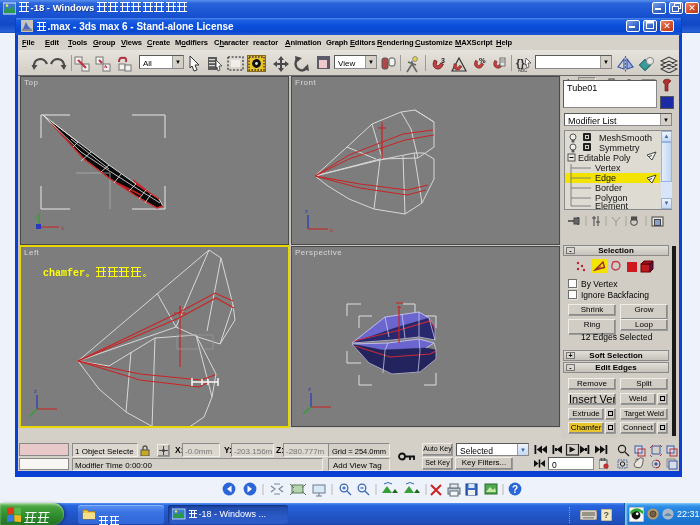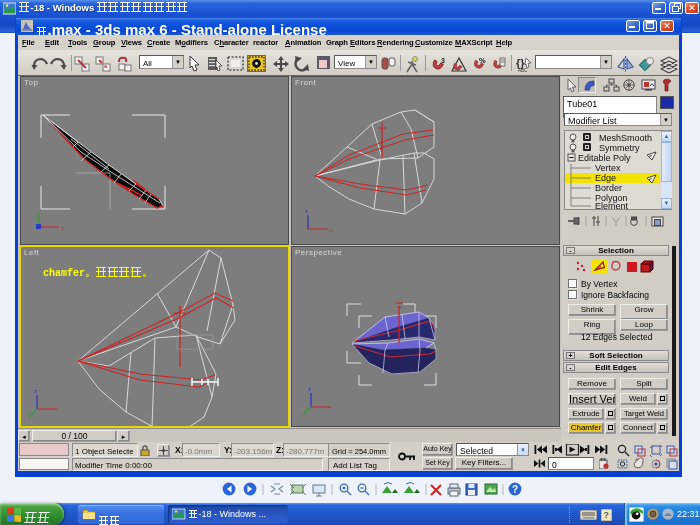--- a/index.html
+++ b/index.html
@@ -51,21 +51,21 @@
 </div>
 
 <div class="a" style="left:15px;top:18px;width:667px;height:459px;background:#0a3fd4"></div>
 
 <div class="a tbar" style="left:16px;top:18px;width:665px;height:17px;background:linear-gradient(180deg,#4d86e8 0%,#1c5ee0 14%,#0b4fdc 45%,#0848d0 80%,#2058d4 100%)">
   <svg class="a" style="left:5px;top:2px" width="12" height="12" viewBox="0 0 12 12">
         <rect width="12" height="12" fill="#c8c4bc"></rect>
         <path d="M2 9 L5 2 L7 6 L10 9 Z" fill="#4a66c8"></path>
         <rect x="1" y="9" width="10" height="2" fill="#888"></rect>
       </svg>
-  <div class="a" style="left:21px;top:3px;font-size:15px;font-weight:bold;color:#fff"><span class="zh"></span>.max - 3ds max 6 - Stand-alone License</div>
+  <div class="a" style="left:21px;top:3px;font-size:10px;font-weight:bold;color:#fff"><span class="zh"></span>.max - 3ds max 6 - Stand-alone License</div>
   <div class="wbtn" style="left:610px;top:2px"><svg width="8" height="8" viewBox="0 0 8 8">
           <rect x="0" y="5" width="6" height="2" fill="#fff"></rect>
         </svg></div>
   <div class="wbtn" style="left:627px;top:2px"><svg width="8" height="8" viewBox="0 0 8 8">
           <rect x="0.5" y="0.5" width="7" height="7" fill="none" stroke="#fff"></rect>
           <rect x="0.5" y="0.5" width="7" height="2" fill="#fff"></rect>
         </svg></div>
   <div class="wbtn red" style="left:644px;top:2px">✕</div>
 </div>
 
@@ -338,21 +338,21 @@
     <circle cx="64" cy="7" r="5.2" fill="none" stroke="#444" stroke-width="1"></circle>
         <circle cx="64" cy="7" r="1.6" fill="#b03030"></circle>
         <path d="M64 1.8 V12.2 M58.8 7 H69.2 M60.4 3.4 L67.6 10.6 M67.6 3.4 L60.4 10.6" stroke="#444" stroke-width="0.7"></path>
     <rect x="77" y="2" width="13" height="9" fill="#e8e6e2" stroke="#444"></rect>
         <rect x="79" y="4" width="5" height="5" fill="#c03030"></rect>
         <path d="M85 8 Q87 4 89 8" stroke="#2848a0" fill="none"></path>
         <rect x="80" y="11" width="7" height="1.6" fill="#444"></rect>
     <path d="M99 2 Q104 0 106 3 L103 6 L103 13 L100 13 L100 6 Q97 5 99 2" fill="#b03030" stroke="#6a1a1a" stroke-width="0.7"></path>
   </svg>
 
-  <div class="combo" style="left:2px;top:20px;width:94px;height:22px">
+  <div class="combo" style="left:2px;top:4px;width:94px;height:28px">
         <span style="position:absolute;left:3px;top:2px;font-size:9px">Tube01</span>
       </div>
   <div class="a" style="left:99px;top:20px;width:14px;height:13px;background:#1b2ba6;border:1px solid #555"></div>
 
   <div class="combo" style="left:3px;top:37px;width:108px;height:13px">
         <span style="position:absolute;left:3px;top:2px;font-size:9px">Modifier List</span>
         <span class="arr">▼</span>
       </div>
 
   <div class="a" style="left:3px;top:54px;width:108px;height:80px;background:#dedbd3;border:1px solid #8a8a8a">
@@ -447,25 +447,20 @@
 <div class="btn3" style="left:657px;top:393px;width:11px;height:12px"><span style="display:inline-block;width:5px;height:5px;border:1px solid #000;margin-top:2px"></span></div>
 <div class="btn3" style="left:568px;top:408px;width:36px;height:12px">Extrude</div>
 <div class="btn3" style="left:605px;top:408px;width:11px;height:12px"><span style="display:inline-block;width:5px;height:5px;border:1px solid #000;margin-top:2px"></span></div>
 <div class="btn3" style="left:620px;top:408px;width:48px;height:12px;font-size:7.5px">Target Weld</div>
 <div class="btn3" style="left:568px;top:422px;width:36px;height:12px;background:#e8c52c">Chamfer</div>
 <div class="btn3" style="left:605px;top:422px;width:11px;height:12px"><span style="display:inline-block;width:5px;height:5px;border:1px solid #000;margin-top:2px"></span></div>
 <div class="btn3" style="left:620px;top:422px;width:36px;height:12px">Connect</div>
 <div class="btn3" style="left:657px;top:422px;width:11px;height:12px"><span style="display:inline-block;width:5px;height:5px;border:1px solid #000;margin-top:2px"></span></div>
 <div class="a" style="left:672px;top:246px;width:4px;height:190px;background:#1a1a1a"></div>
 
-<div class="a" style="left:18px;top:428px;width:543px;height:14px;background:#cac6be;border-top:1px solid #8a8a8a">
-  <div class="btn3" style="left:0px;top:1px;width:12px;height:12px;font-size:7px;line-height:11px">◂</div>
-  <div class="btn3" style="left:14px;top:1px;width:85px;height:12px;font-size:8.5px">0 / 100</div>
-  <div class="btn3" style="left:99px;top:1px;width:13px;height:12px;font-size:7px;line-height:11px">▸</div>
-</div>
 
 <div class="a" style="left:18px;top:442px;width:661px;height:29px;background:#d4d0c8">
   <div class="a" style="left:1px;top:1px;width:50px;height:13px;background:#e8c8c8;border:1px solid #888"></div>
   <div class="a" style="left:1px;top:16px;width:50px;height:12px;background:#f8f6f2;border:1px solid #888"></div>
   <div class="sunk" style="left:54px;top:1px;width:66px;height:14px">
         <span style="position:absolute;left:2px;top:3px">1 Object Selecte</span>
       </div>
   <svg class="a" style="left:122px;top:3px" width="10" height="11" viewBox="0 0 10 11">
         <rect x="1" y="5" width="8" height="6" fill="#caa820" stroke="#555"></rect>
         <path d="M3 5 V3 Q3 1 5 1 Q7 1 7 3 V5" fill="none" stroke="#555" stroke-width="1.4"></path>
@@ -486,21 +481,21 @@
   <div class="sunk" style="left:265px;top:1px;width:46px;height:14px;color:#777">
         <span style="position:absolute;left:2px;top:3px">-280.777m</span>
       </div>
   <div class="sunk" style="left:310px;top:1px;width:62px;height:14px;background:#d4d0c8">
         <span style="position:absolute;left:3px;top:3px;font-size:7.5px;white-space:nowrap">Grid = 254.0mm</span>
       </div>
   <div class="sunk" style="left:54px;top:16px;width:251px;height:13px;background:#d4d0c8">
         <span style="position:absolute;left:2px;top:2px">Modifier Time  0:00:00</span>
       </div>
   <div class="sunk" style="left:310px;top:16px;width:62px;height:13px;background:#d4d0c8">
-        <span style="position:absolute;left:4px;top:2px">Add List Tag</span>
+        <span style="position:absolute;left:4px;top:2px">Add View Tag</span>
       </div>
   <svg class="a" style="left:380px;top:10px" width="18" height="9" viewBox="0 0 18 9">
         <circle cx="4" cy="4.5" r="3" fill="none" stroke="#111" stroke-width="1.8"></circle>
         <path d="M7 4.5 H17 M12 4.5 V8 M16 4.5 V8" stroke="#111" stroke-width="1.8" fill="none"></path>
       </svg>
   <div class="btn3" style="left:404px;top:1px;width:31px;height:13px;font-size:7px">Auto Key</div>
   <div class="btn3" style="left:404px;top:15px;width:31px;height:13px;font-size:7px">Set Key</div>
   <div class="combo" style="left:438px;top:1px;width:73px;height:13px">
         <span style="position:absolute;left:3px;top:2px;font-size:8.5px">Selected</span>
         <span class="arr" style="background:linear-gradient(#eef4fc,#c6d8f4);color:#3a6aaa">▼</span>

